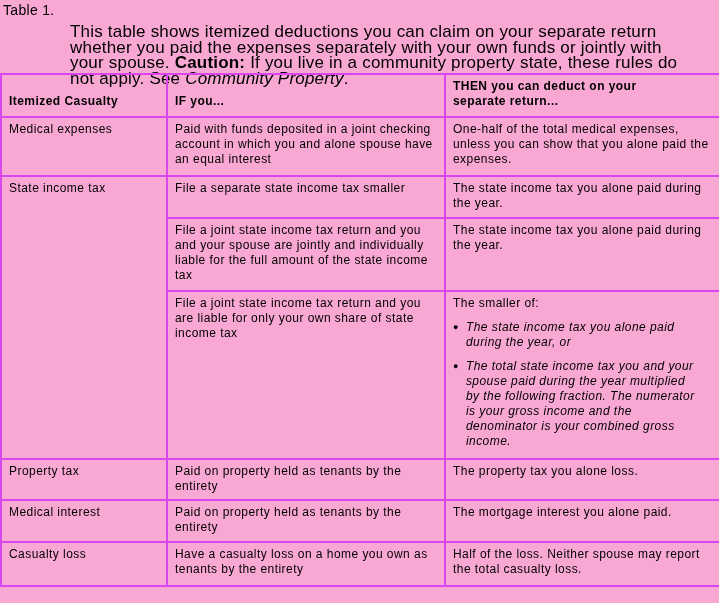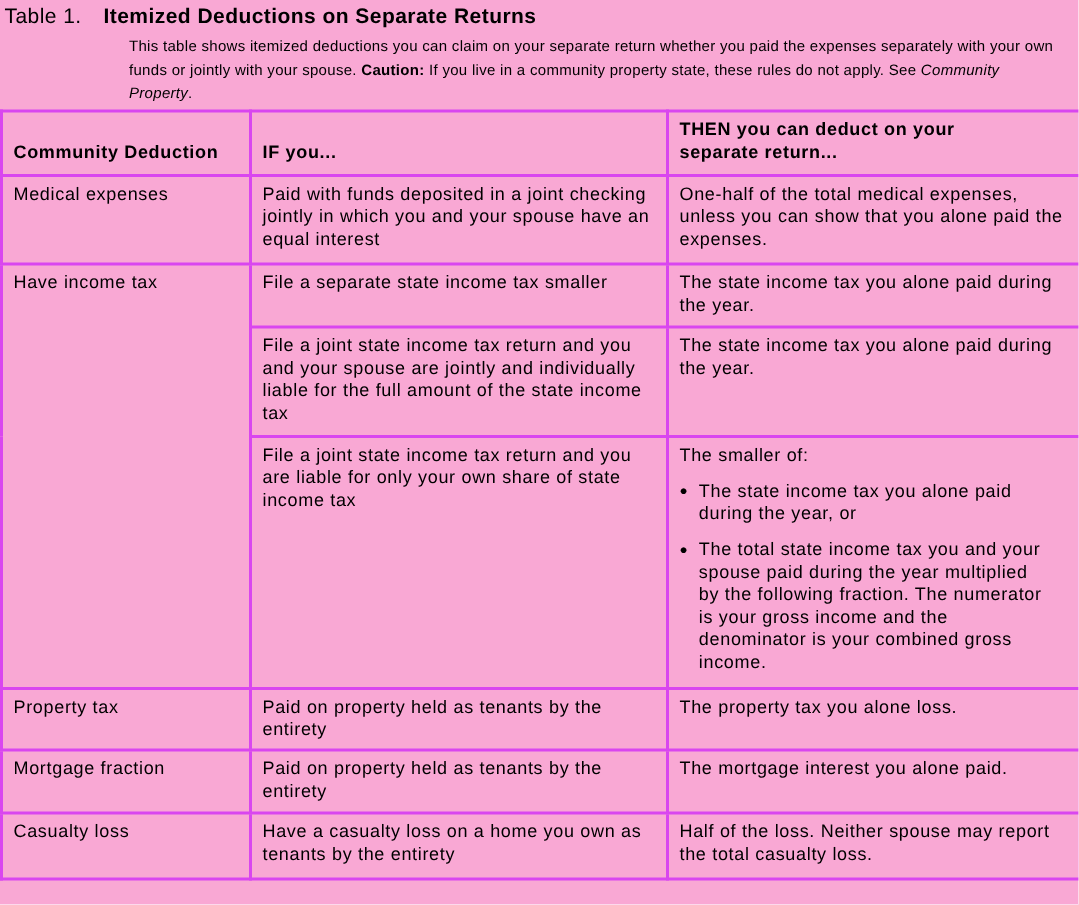--- a/index.html
+++ b/index.html
@@ -13,22 +13,22 @@
   }
   
   .caption{
     position:absolute;left:3px;top:2px;
     font-size:14px;line-height:17px;letter-spacing:.3px;
     display:flex;
   }
   .caption .table-label{font-weight:400;width:66px;flex:0 0 66px;}
   .caption .table-heading{font-weight:bold;}
   .intro{
-    position:absolute;left:86px;top:24px;width:620px;
-    font-size:10px;line-height:15.5px;letter-spacing:.2px;
+    position:absolute;left:70px;top:24px;width:620px;
+    font-size:17px;line-height:15.5px;letter-spacing:.2px;
   }
   .intro .bold{font-weight:bold;}
   .intro .italic{font-style:italic;}
   
   table.ded{
     position:absolute;left:0;top:73px;
     width:719px;
     border-collapse:collapse;
     table-layout:fixed;
   }
@@ -61,61 +61,60 @@
   .bullet-item{
     display:flex;
     margin-top:9px;
     column-gap:7px;
   }
   .bullet-glyph{
     flex:0 0 auto;
     font-size:9px;
     line-height:15px;
   }
-  .bullet-text{display:block;max-width:231px;}
+  .bullet-text{display:block;max-width:231px;font-style:italic;}
 </style>
 </head>
 <body>
 
 <div class="page">
 
   <div class="caption">
     <span class="table-label">Table 1.</span>
-    <span class="table-heading">Itemized Deductions on Separate Returns</span>
   </div>
 
   <div class="intro"><span>This table shows itemized deductions you can claim on your separate return whether you paid the expenses separately with your own funds or jointly with your spouse. </span><span class="bold">Caution:</span><span> If you live in a community property state, these rules do not apply. See </span><span class="italic">Community Property</span><span>.</span></div>
 
   <table class="ded">
     <colgroup>
       <col class="c1">
         <col class="c2">
         <col class="c3">
     </colgroup>
     <tbody>
         <tr class="h-head">
       <th>
-            <span class="hdr-wrap">Community Deduction</span>
+            <span class="hdr-wrap">Itemized Casualty</span>
           </th>
       <th>
             <span class="hdr-wrap">IF you...</span>
           </th>
       <th>
             <span class="hdr-wrap">THEN you can deduct on your separate return...</span>
           </th>
     </tr>
 
     <tr class="h-r1">
       <td>Medical expenses</td>
-      <td>Paid with funds deposited in a joint checking jointly in which you and your spouse have an equal interest</td>
+      <td>Paid with funds deposited in a joint checking account in which you and alone spouse have an equal interest</td>
       <td>One-half of the total medical expenses, unless you can show that you alone paid the expenses.</td>
     </tr>
 
     <tr class="h-r2a">
-      <td rowspan="3">Have income tax</td>
+      <td rowspan="3">State income tax</td>
       <td>File a separate state income tax smaller</td>
       <td>The state income tax you alone paid during the year.</td>
     </tr>
     <tr class="h-r2b">
       <td>File a joint state income tax return and you and your spouse are jointly and individually liable for the full amount of the state income tax</td>
       <td>The state income tax you alone paid during the year.</td>
     </tr>
     <tr class="h-r2c">
       <td>File a joint state income tax return and you are liable for only your own share of state income tax</td>
       <td>
@@ -131,21 +130,21 @@
       </td>
     </tr>
 
     <tr class="h-r3">
       <td>Property tax</td>
       <td>Paid on property held as tenants by the entirety</td>
       <td>The property tax you alone loss.</td>
     </tr>
 
     <tr class="h-r4">
-      <td>Mortgage fraction</td>
+      <td>Medical interest</td>
       <td>Paid on property held as tenants by the entirety</td>
       <td>The mortgage interest you alone paid.</td>
     </tr>
 
     <tr class="h-r5">
       <td>Casualty loss</td>
       <td>Have a casualty loss on a home you own as tenants by the entirety</td>
       <td>Half of the loss. Neither spouse may report the total casualty loss.</td>
     </tr>
   </tbody>

